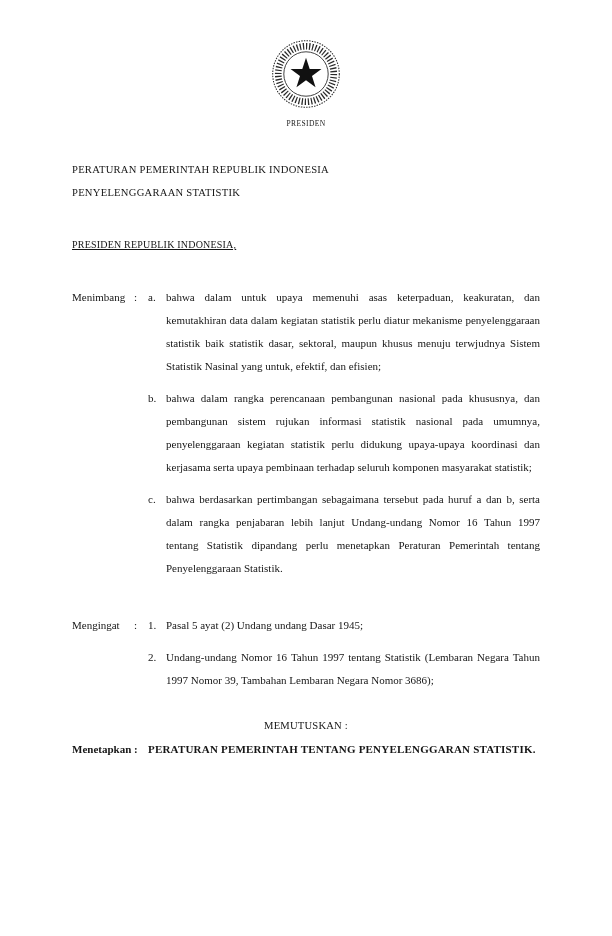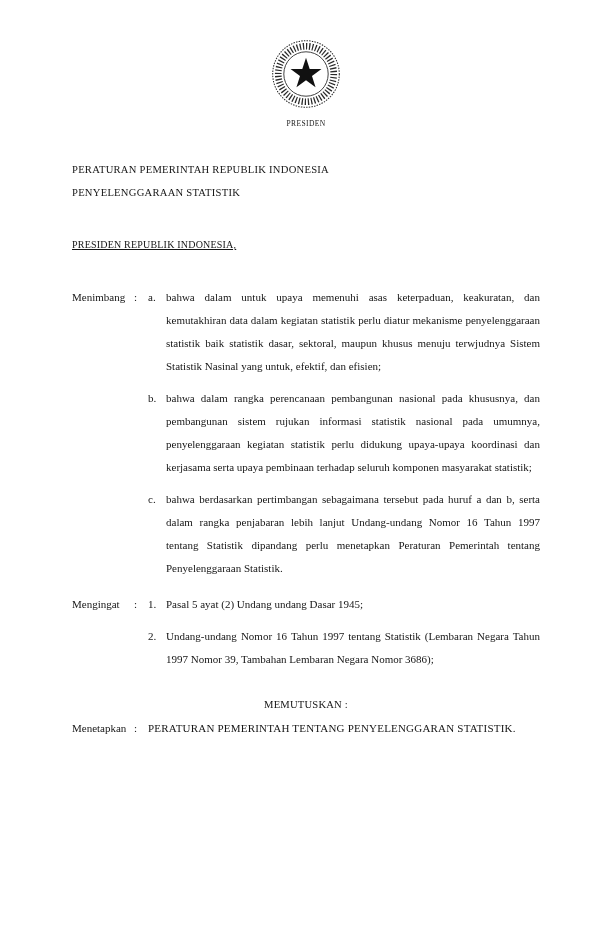--- a/index.html
+++ b/index.html
@@ -51,21 +51,21 @@
     font-size: 10px;
     letter-spacing: 0.2px;
     text-decoration: underline;
   }
 
   
   .clause {
     margin-top: 36px;
   }
   .clause.mengingat {
-    margin-top: 13px;
+    margin-top: 34px;
   }
   .crow {
     display: grid;
     grid-template-columns: 62px 14px 18px 1fr;
     margin-bottom: 9px;
     line-height: 23px;
   }
   .crow:last-child {
     margin-bottom: 0;
   }
@@ -153,21 +153,21 @@
     <div class="crow">
       <span class="clabel"></span>
       <span class="ccolon"></span>
       <span class="cmarker">2.</span>
       <p class="ctext">Undang-undang Nomor 16 Tahun 1997 tentang Statistik (Lembaran Negara Tahun 1997 Nomor 39, Tambahan Lembaran Negara Nomor 3686);</p>
     </div>
   </section>
 
   <div class="memutuskan">MEMUTUSKAN :</div>
 
-  <section class="clause menetapkan" style="margin-top:0;">
+  <section class="clause menetapkan" style="margin-top:0;font-weight:bold;">
     <div class="crow">
       <span class="clabel">Menetapkan</span>
       <span class="ccolon">:</span>
       <p class="ctext">PERATURAN PEMERINTAH TENTANG PENYELENGGARAN STATISTIK.</p>
     </div>
   </section>
 
 </div>
 
 </body></html>

